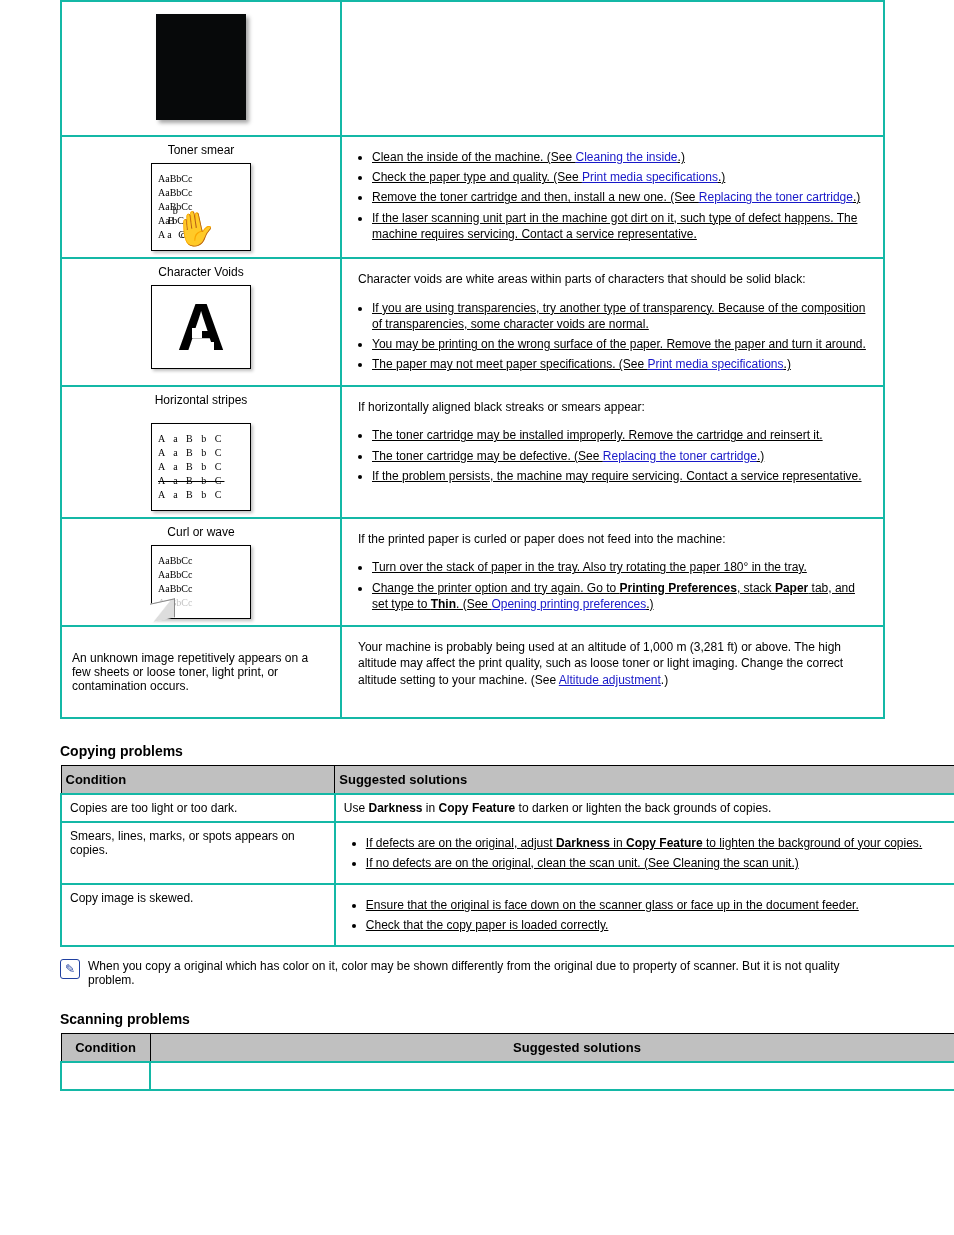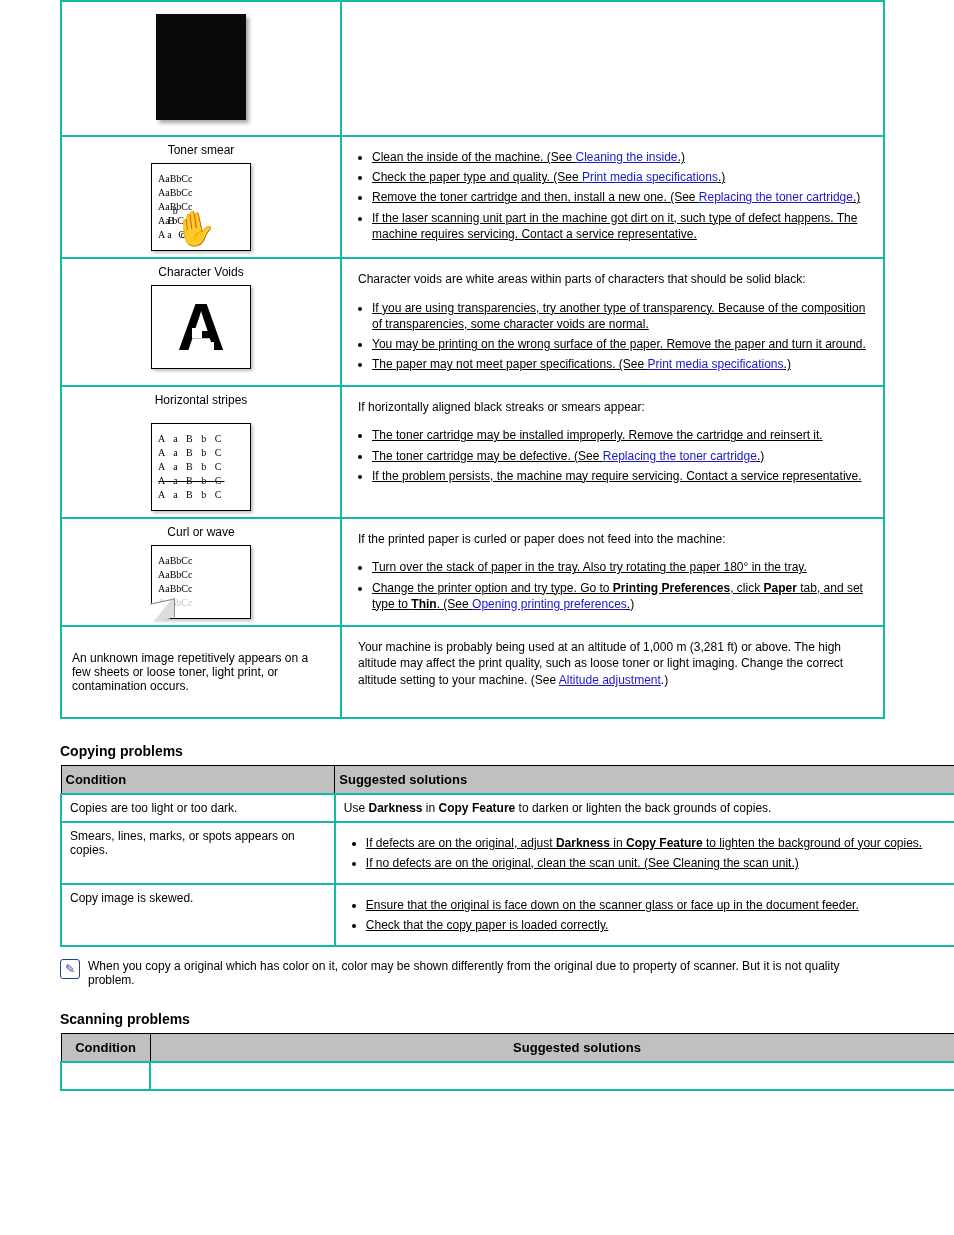--- a/index.html
+++ b/index.html
@@ -239,21 +239,21 @@
         <div class="aabb">AaBbCc</div>
         <div class="aabb" style="opacity:.25;">AaBbCc</div>
         <span class="curl"></span>
       </span>
     </td>
     <td>
       <div class="para">If the printed paper is curled or paper does not feed into the machine:</div>
       <ul class="sol">
         <li>Turn over the stack of paper in the tray. Also try rotating the paper 180° in the tray.</li>
         <li>
-          <span>Change the printer option and try type. Go to </span><b>Printing Preferences</b><span>, click </span><b>Paper</b><span> tab, and set type to </span><b>Thin</b><span>. (See </span><a class="lk">Opening printing preferences</a><span>.)</span>
+          <span>Change the printer option and try again. Go to </span><b>Printing Preferences</b><span>, stack </span><b>Paper</b><span> tab, and set type to </span><b>Thin</b><span>. (See </span><a class="lk">Opening printing preferences</a><span>.)</span>
         </li>
       </ul>
     </td>
   </tr>
 
   <tr>
     <td class="col1" style="text-align:left; padding:24px 10px;">
       <span>An unknown image repetitively appears on a few sheets or loose toner, light print, or contamination occurs.</span>
     </td>
     <td>

